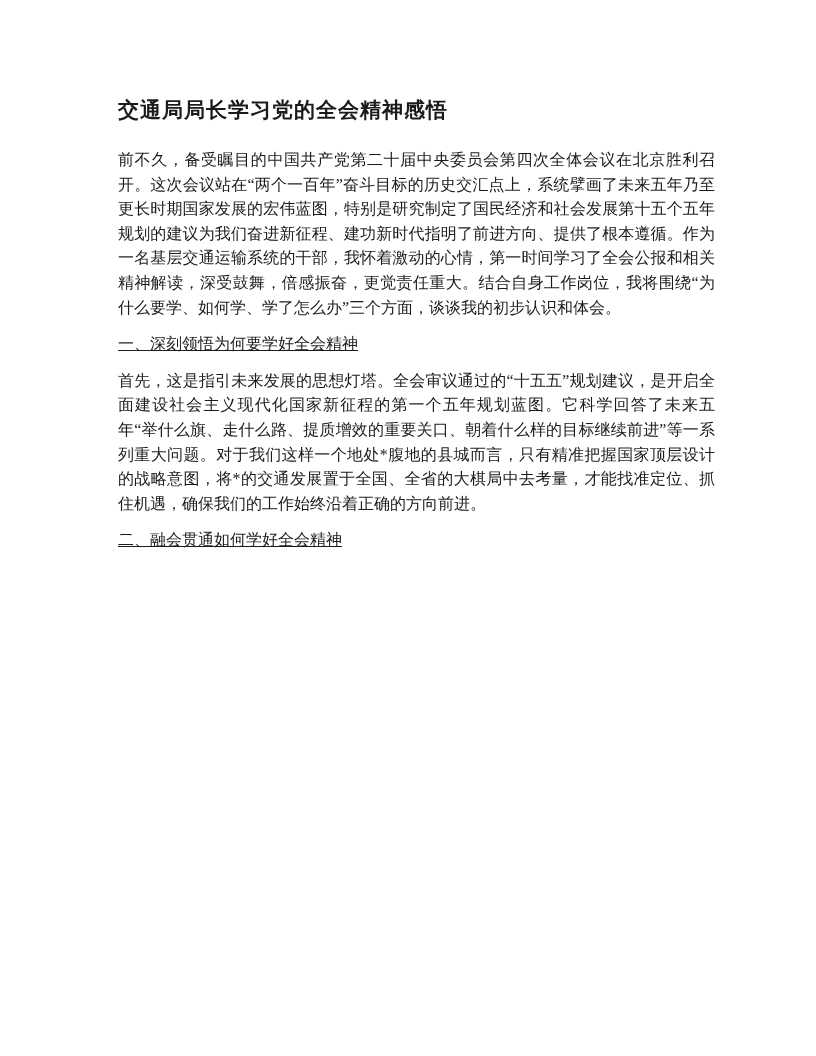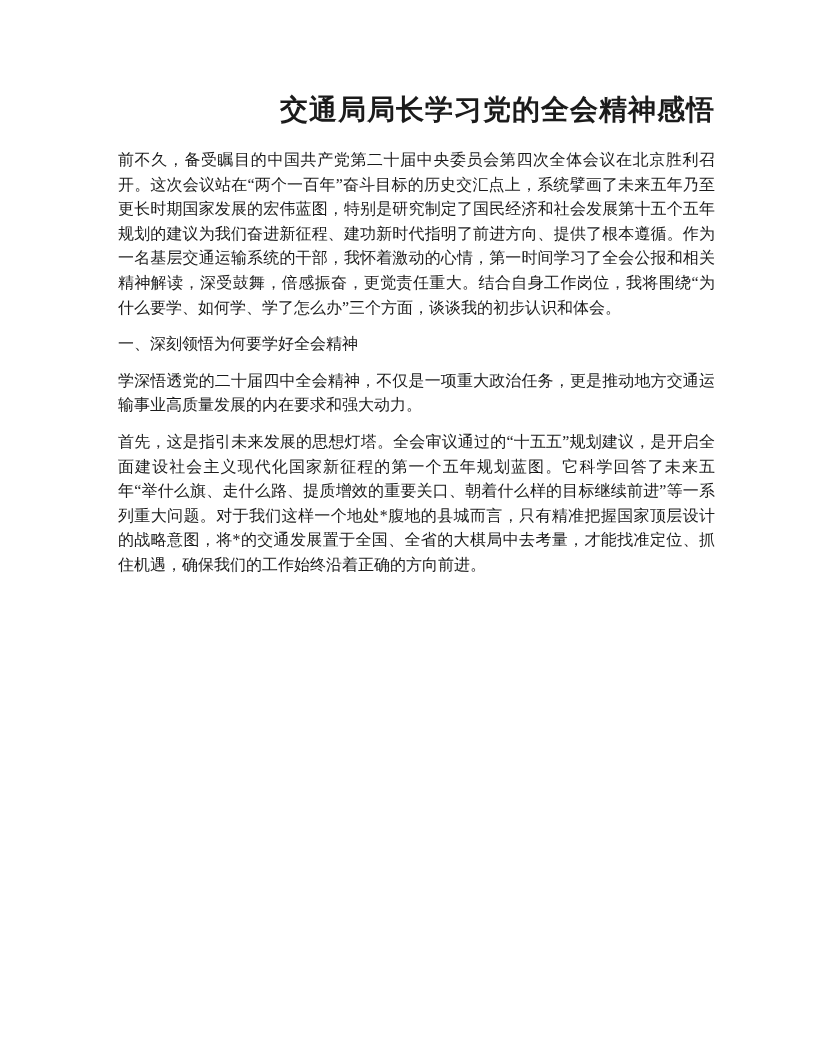--- a/index.html
+++ b/index.html
@@ -16,51 +16,52 @@
   }
   .page {
     box-sizing: border-box;
     width: 816px;
     height: 1056px;
     padding: 94px 101px 0 118px;
     background: #ffffff;
   }
   .doc-title {
     margin: 0 0 22px 0;
-    font-size: 28px;
+    font-size: 21px;
     line-height: 32px;
     font-weight: bold;
-    text-align: right;
+    text-align: left;
     letter-spacing: 1px;
   }
   .doc-paragraph {
     margin: 8px 0 12px 0;
     font-size: 16px;
     line-height: 24.6px;
     text-align: justify;
     text-align-last: left;
     word-break: break-all;
   }
   .doc-heading {
     margin: 0 0 12px 0;
     font-size: 16px;
     line-height: 24.6px;
     font-weight: normal;
     text-align: left;
+    text-decoration: underline;
   }
 </style>
 </head>
 <body>
 
 <div class="page">
   <h1 class="doc-title">交通局局长学习党的全会精神感悟</h1>
 
   <p class="doc-paragraph">前不久，备受瞩目的中国共产党第二十届中央委员会第四次全体会议在北京胜利召开。这次会议站在“两个一百年”奋斗目标的历史交汇点上，系统擘画了未来五年乃至更长时期国家发展的宏伟蓝图，特别是研究制定了国民经济和社会发展第十五个五年规划的建议为我们奋进新征程、建功新时代指明了前进方向、提供了根本遵循。作为一名基层交通运输系统的干部，我怀着激动的心情，第一时间学习了全会公报和相关精神解读，深受鼓舞，倍感振奋，更觉责任重大。结合自身工作岗位，我将围绕“为什么要学、如何学、学了怎么办”三个方面，谈谈我的初步认识和体会。</p>
 
   <h2 class="doc-heading">一、深刻领悟为何要学好全会精神</h2>
 
-  <p class="doc-paragraph">学深悟透党的二十届四中全会精神，不仅是一项重大政治任务，更是推动地方交通运输事业高质量发展的内在要求和强大动力。</p>
 
   <p class="doc-paragraph">首先，这是指引未来发展的思想灯塔。全会审议通过的“十五五”规划建议，是开启全面建设社会主义现代化国家新征程的第一个五年规划蓝图。它科学回答了未来五年“举什么旗、走什么路、提质增效的重要关口、朝着什么样的目标继续前进”等一系列重大问题。对于我们这样一个地处*腹地的县城而言，只有精准把握国家顶层设计的战略意图，将*的交通发展置于全国、全省的大棋局中去考量，才能找准定位、抓住机遇，确保我们的工作始终沿着正确的方向前进。</p>
 
 
 
+  <h2 class="doc-heading">二、融会贯通如何学好全会精神</h2>
 </div>
 
 </body></html>

